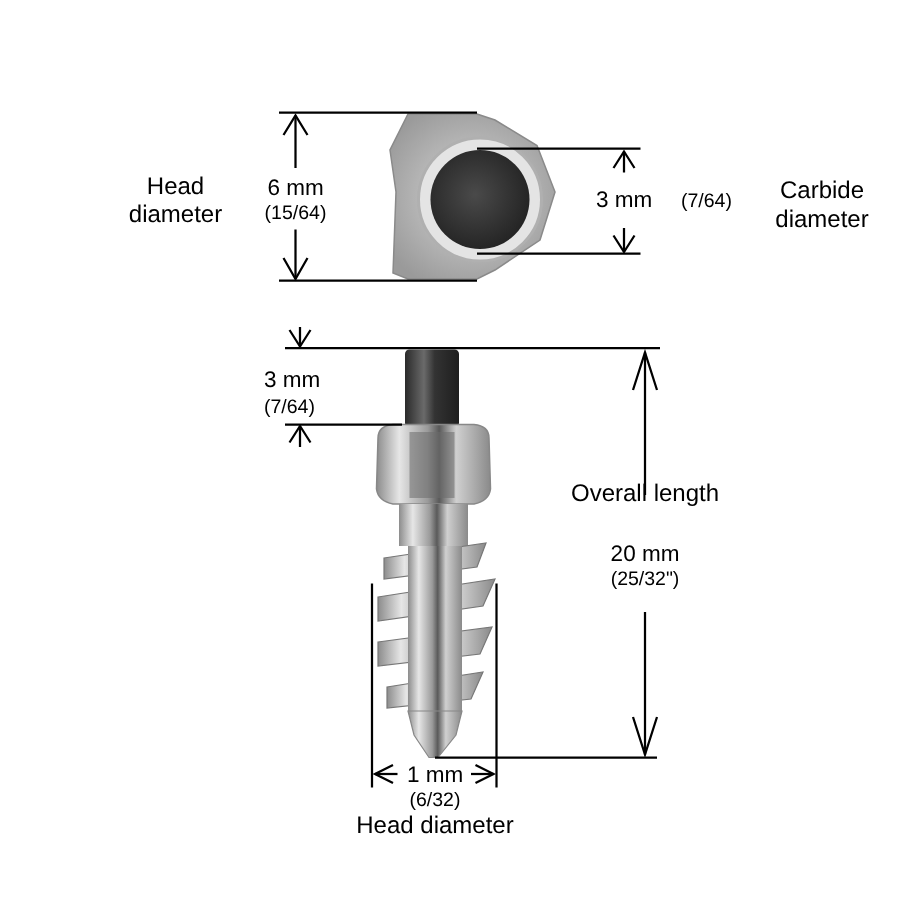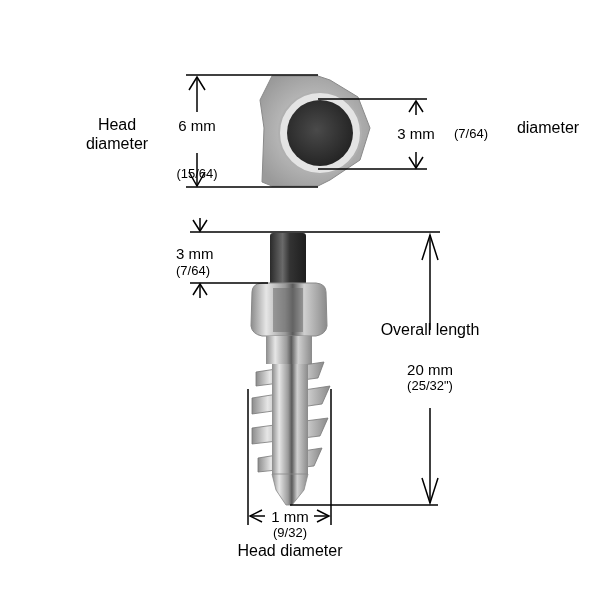--- a/index.html
+++ b/index.html
@@ -108,30 +108,31 @@
     <line x1="314" y1="516" x2="329" y2="516"></line>
     <polyline points="317,510 329,516 317,522"></polyline>
   </g>
 </svg>
 
 <div class="abs lbl" style="left:82px; top:115px; width:70px;">
   <div>Head</div>
   <div>diameter</div>
 </div>
 <div class="abs dim" style="left:170px; top:117px; width:54px;">6 mm</div>
-<div class="abs frac" style="left:170px; top:134px; width:54px;margin-top:32px;">(15/64)</div>
+<div class="abs frac" style="left:170px; top:134px; width:54px;">(15/64)</div>
 
 <div class="abs dim" style="left:393px; top:125px; width:46px;">3 mm</div>
 <div class="abs frac" style="left:450px; top:126px; width:42px;">(7/64)</div>
 <div class="abs lbl" style="left:508px; top:118px; width:80px;">
+  <div>Carbide</div>
   <div>diameter</div>
 </div>
 
 <div class="abs dim" style="left:176px; top:245px; width:50px; text-align:left;">3 mm</div>
 <div class="abs frac" style="left:176px; top:263px; width:50px; text-align:left;">(7/64)</div>
 
 <div class="abs lbl" style="left:372px; top:320px; width:116px;">Overall length</div>
 <div class="abs dim" style="left:395px; top:361px; width:70px;text-align:center;">20 mm</div>
 <div class="abs frac" style="left:395px; top:378px; width:70px;">(25/32")</div>
 
 <div class="abs dim" style="left:266px; top:508px; width:48px;">1 mm</div>
-<div class="abs frac" style="left:260px; top:525px; width:60px;">(9/32)</div>
+<div class="abs frac" style="left:260px; top:525px; width:60px;">(6/32)</div>
 <div class="abs lbl" style="left:225px; top:541px; width:130px;">Head diameter</div>
 
 </body></html>

